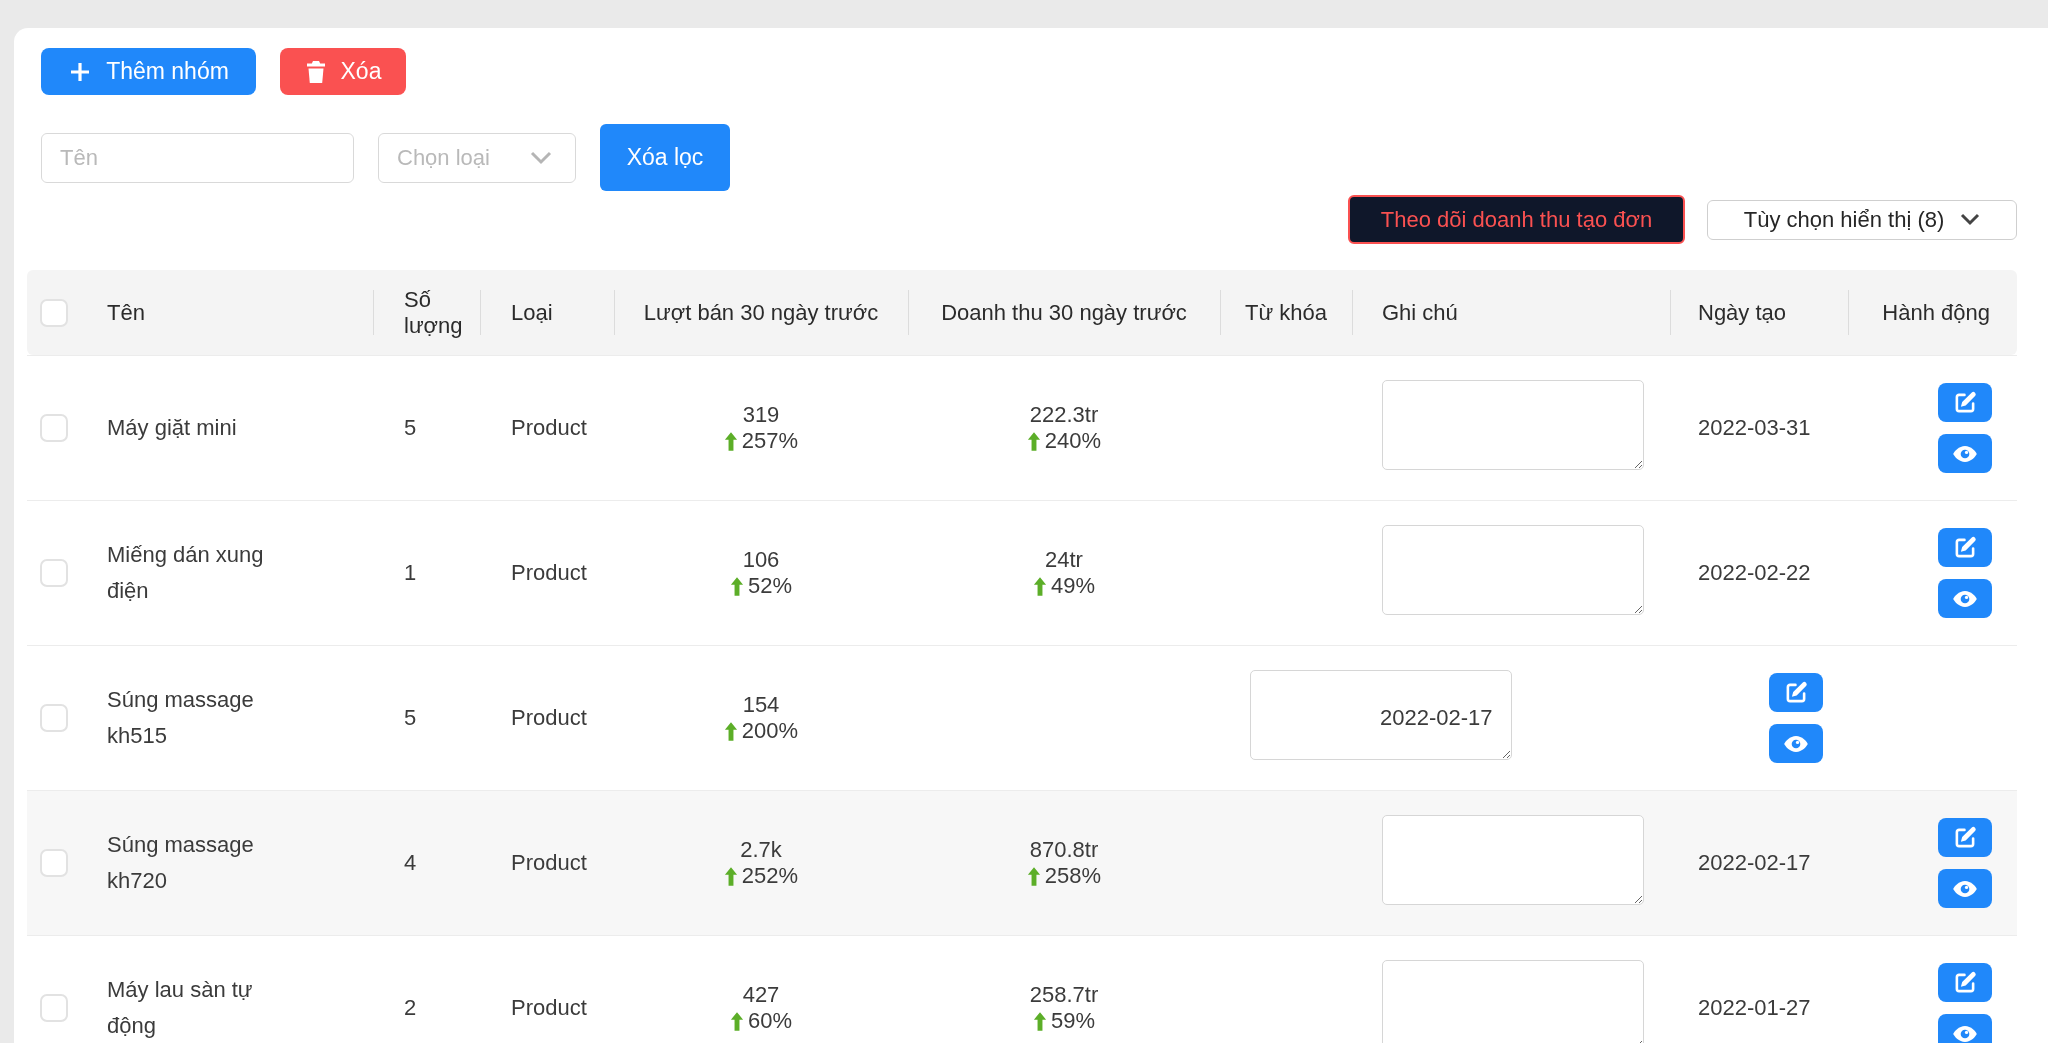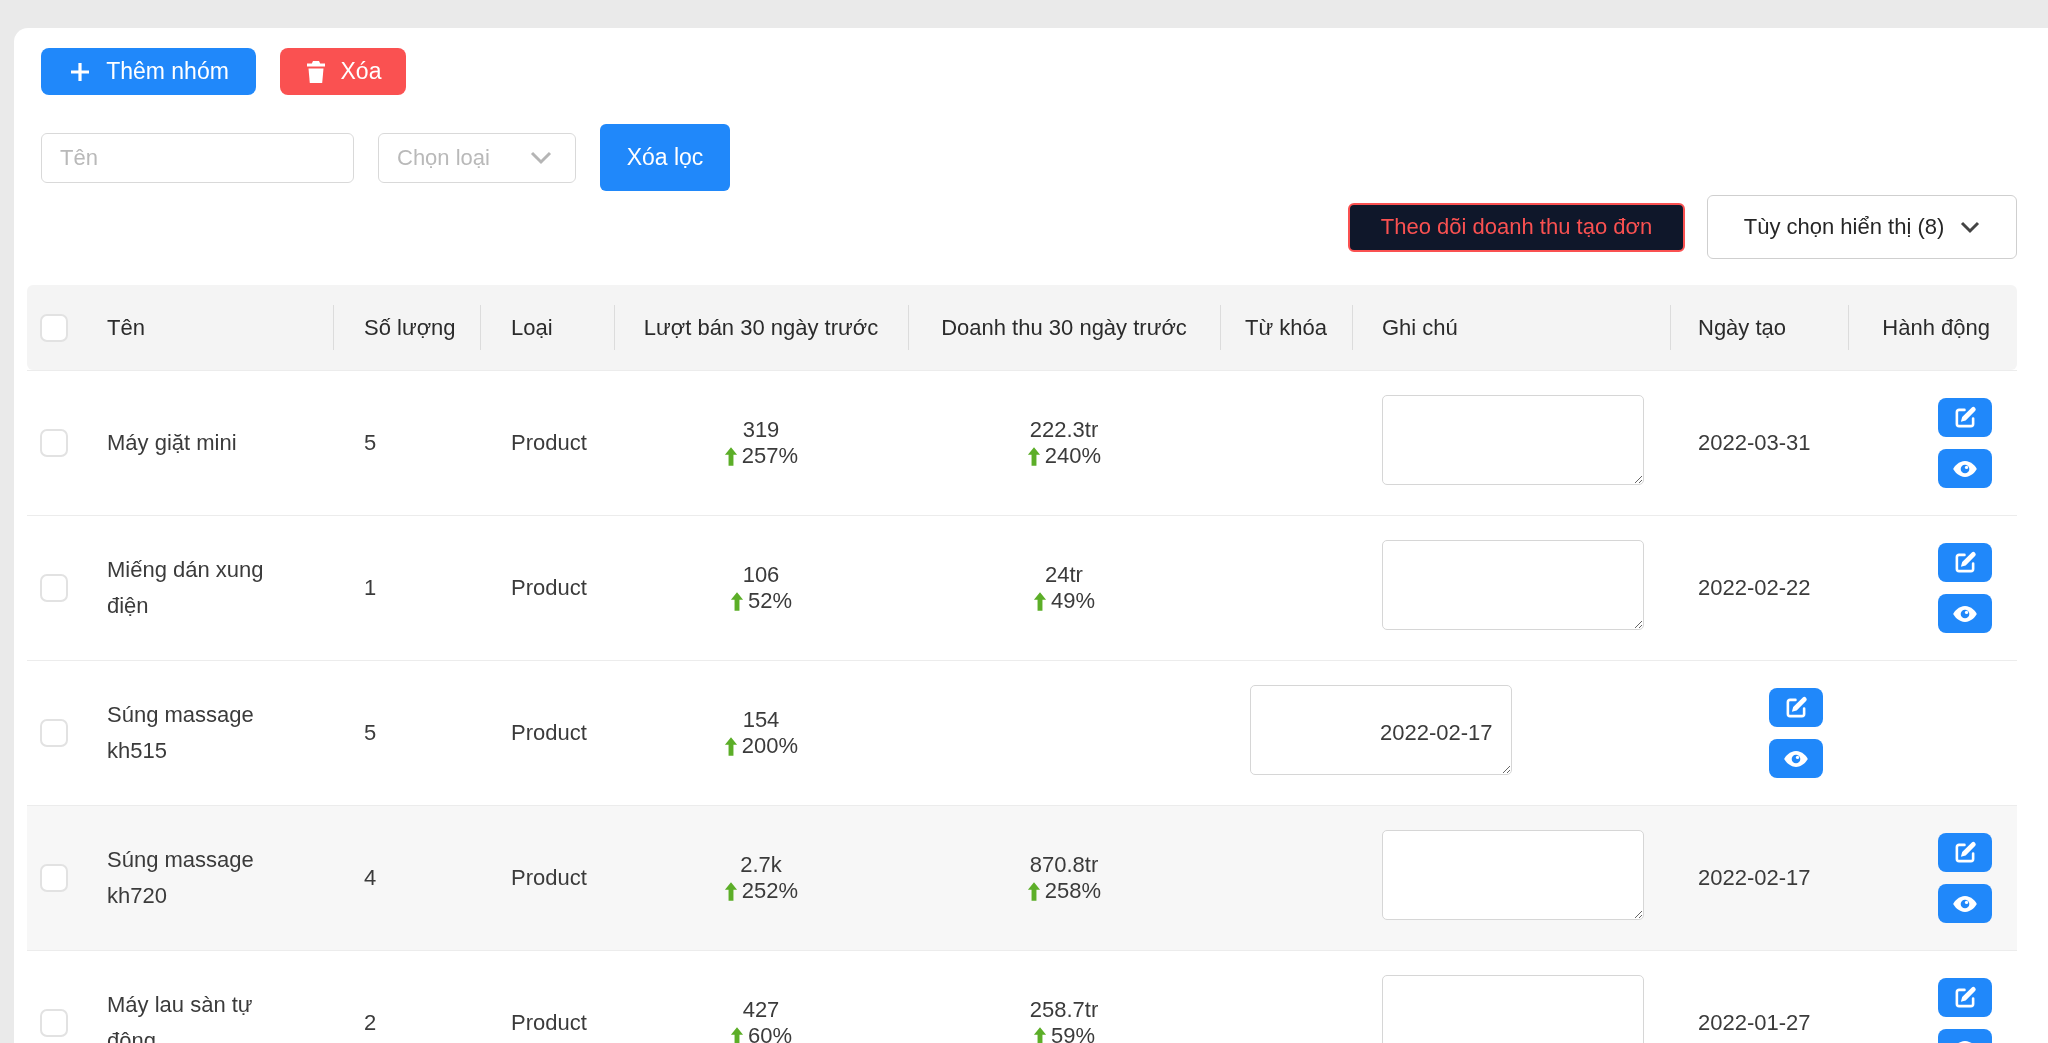--- a/index.html
+++ b/index.html
@@ -52,21 +52,21 @@
   .header-actions {
     display: flex; justify-content: flex-end; gap: 22px;
     margin-top: 4px; align-items: center;
   }
   .btn-outline-danger {
     width: 337px; height: 49px;
     border: 2px solid #fa5151; border-radius: 6px;
     color: #fa5151; font-size: 22px; background: #0f172a;
   }
   .btn-outline-gray {
-    width: 310px; height: 64px;
+    width: 310px; height: 40px;
     border: 1px solid #cfcfcf; border-radius: 6px;
     color: #262626; font-size: 22px; background: #fff;
     display: inline-flex; align-items: center; justify-content: center; gap: 16px;
   }
   
   .table { margin-top: 26px; width: 1990px; }
   .tgrid {
     display: grid;
     grid-template-columns: 67px 239px 147px 134px 294px 312px 132px 318px 178px 169px;
     align-items: center;
@@ -75,21 +75,21 @@
     background: #f4f4f4; border-radius: 6px;
     height: 85px; color: #2b2b2b;
   }
   .th { font-size: 22px; position: relative; height: 100%; display: flex; align-items: center; }
   .th.sep::before {
     content: ""; position: absolute; left: 0; top: 20px;
     width: 1px; height: 45px; background: #dcdcdc;
   }
   .cell-check { padding-left: 13px; }
   .col-name   { padding-left: 13px; }
-  .col-qty    { padding-left: 31px; }
+  .col-qty    { padding-left: 31px; margin-left: 40px; }
   .col-type   { padding-left: 31px; }
   .col-center { justify-content: center; text-align: center; }
   .col-note   { padding-left: 30px; }
   .col-date   { padding-left: 28px; }
   .col-act    { justify-content: flex-end; padding-right: 27px; }
   .checkbox {
     appearance: none; -webkit-appearance: none;
     width: 28px; height: 28px;
     border: 2px solid #e2e2e2; border-radius: 7px;
     background: #fff; cursor: pointer; display: block;

